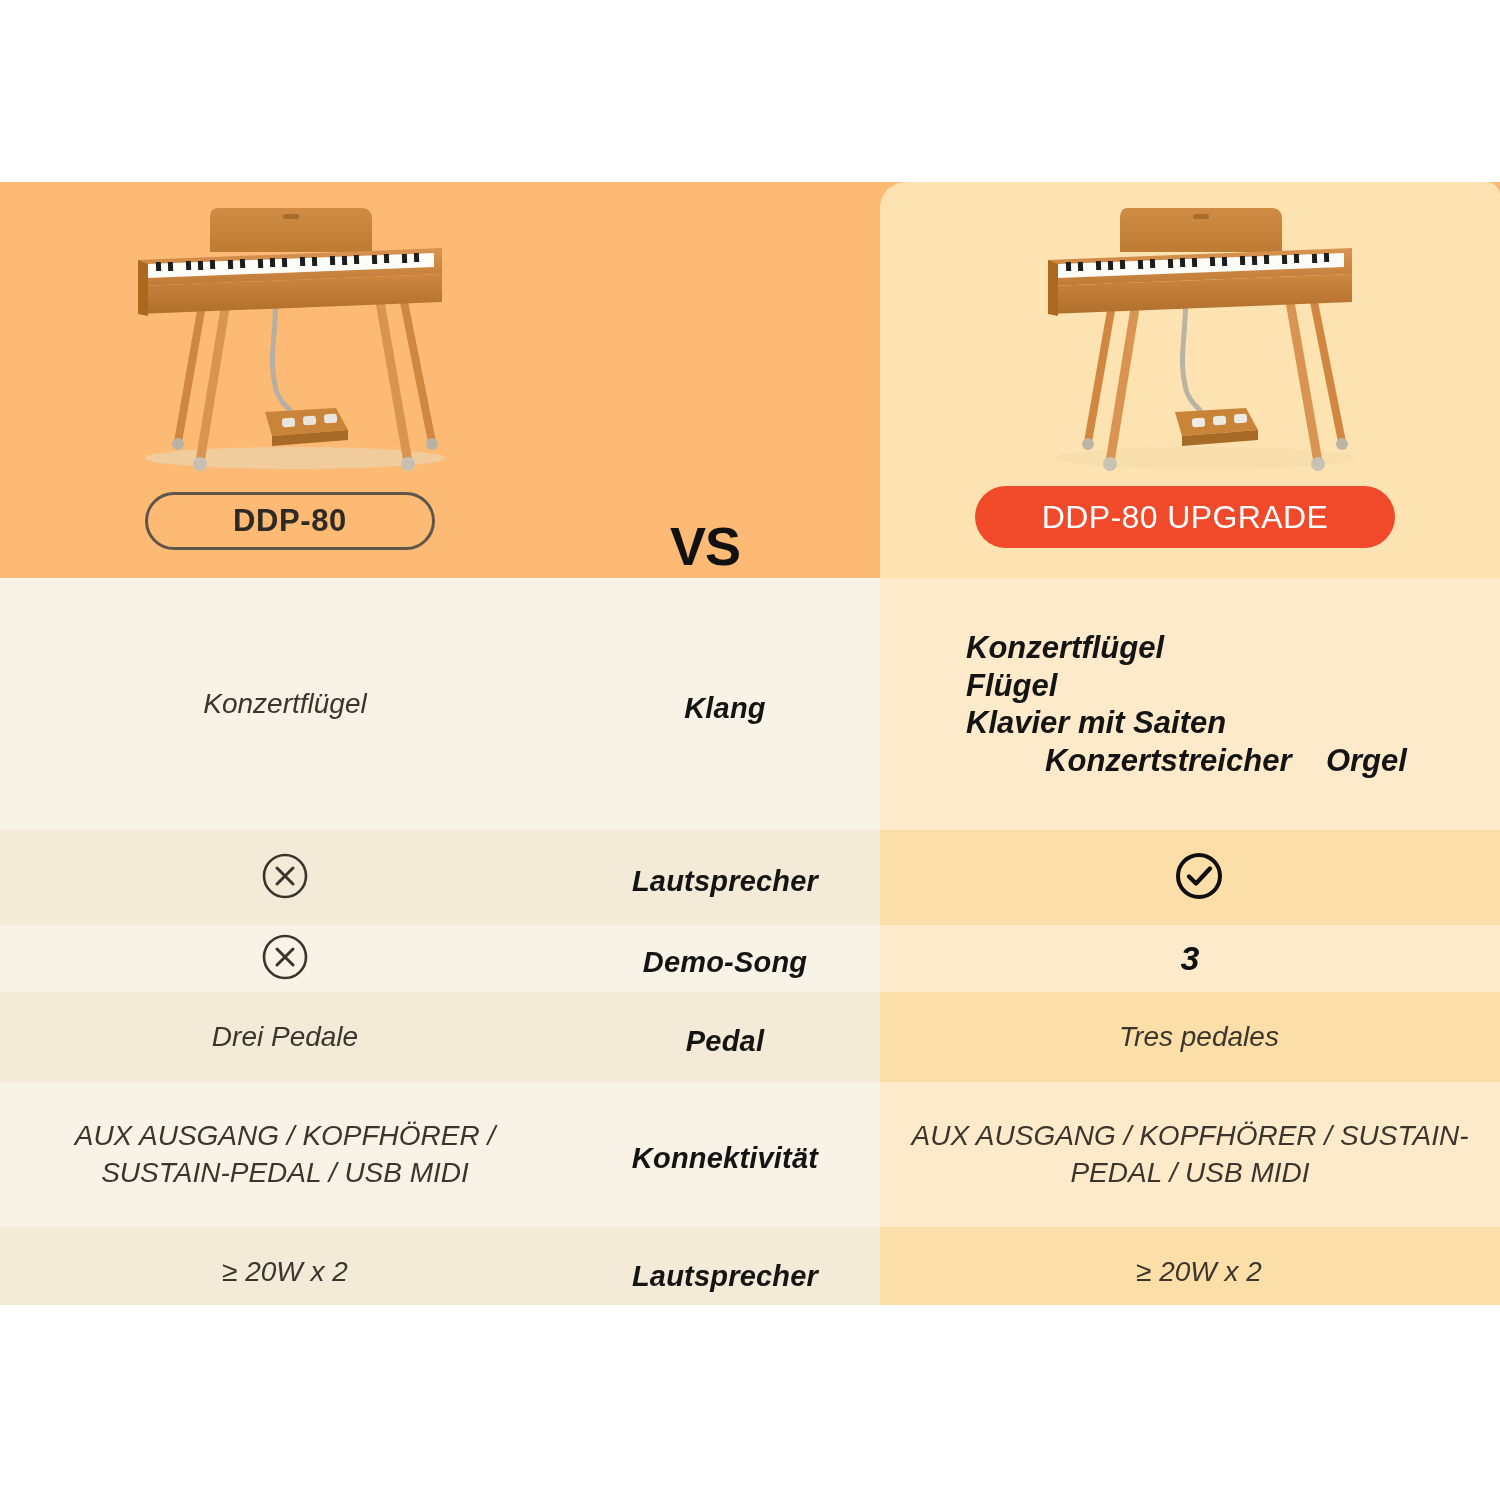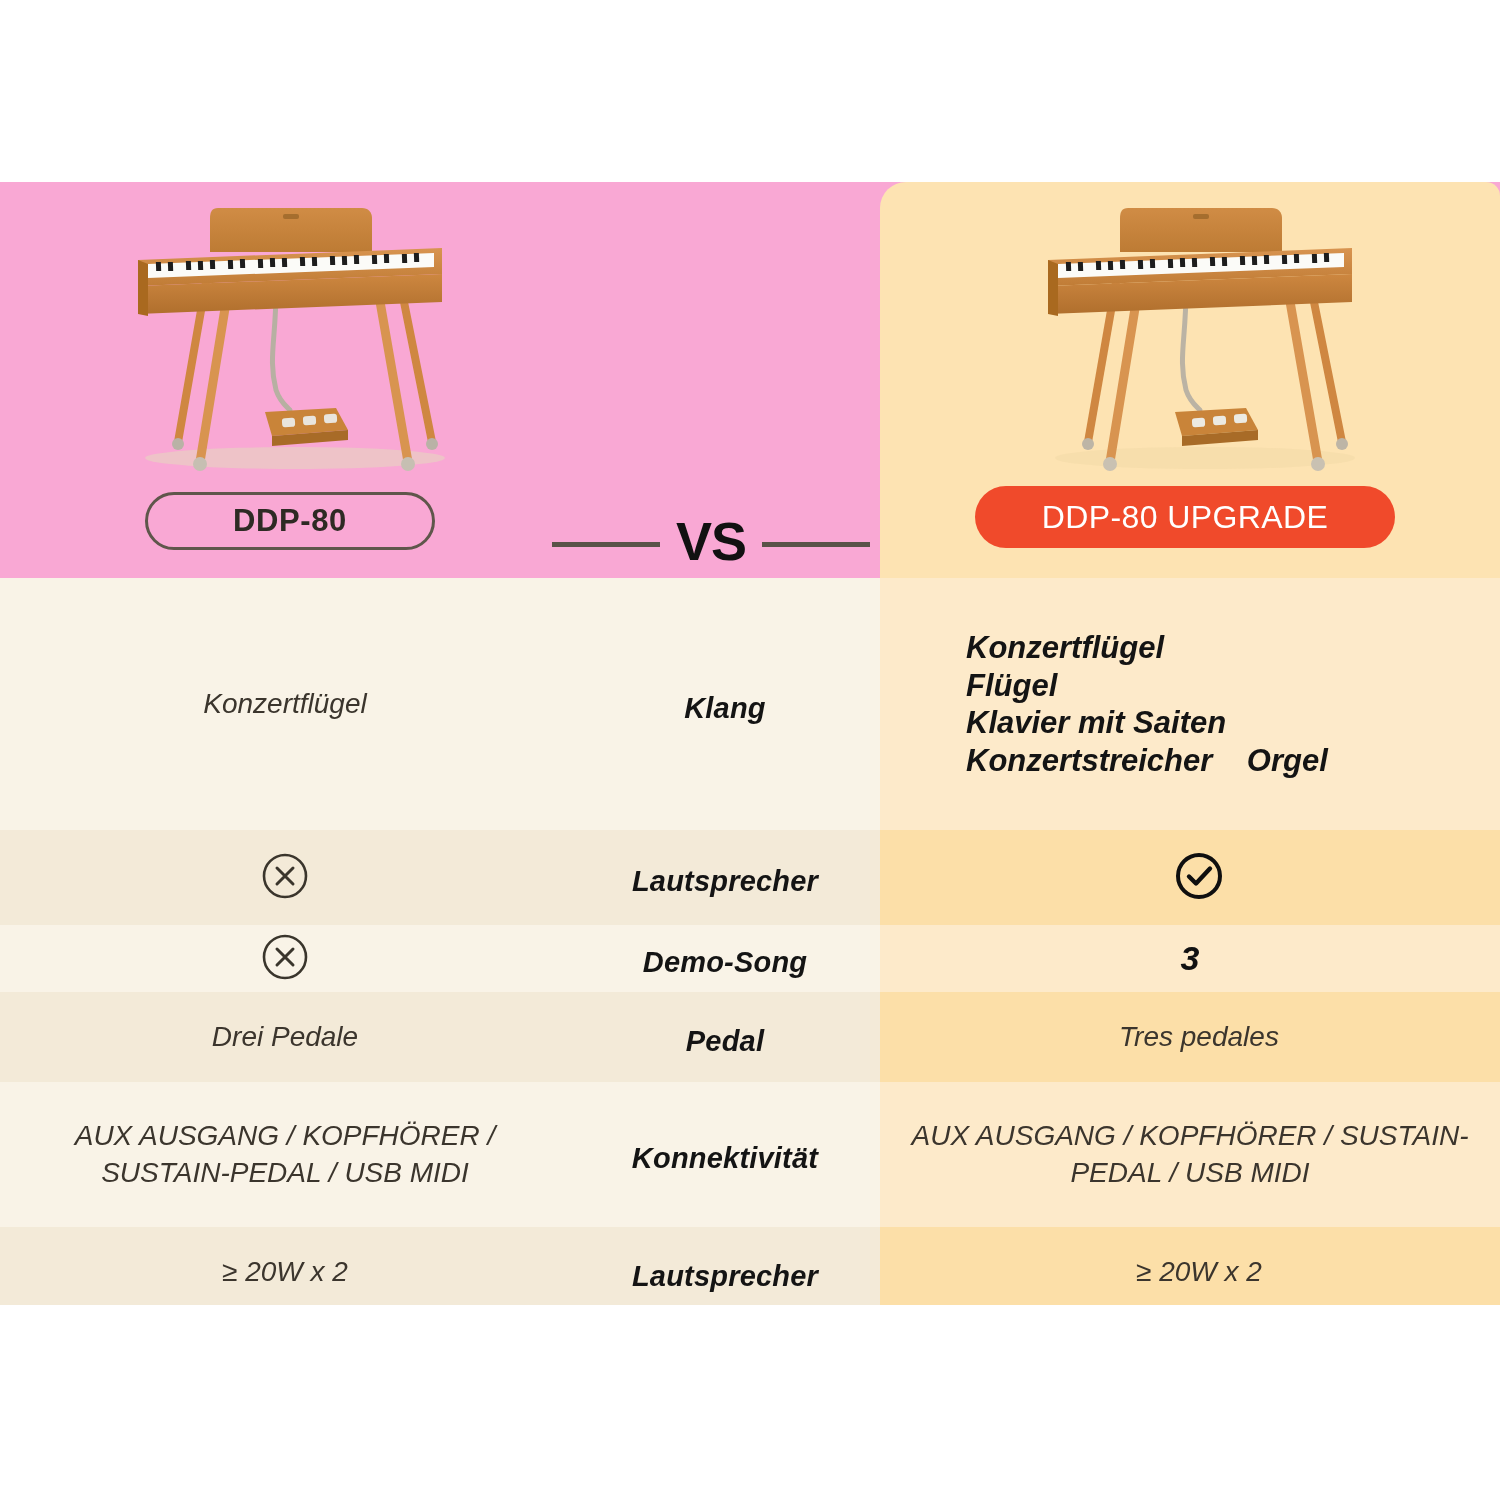--- a/index.html
+++ b/index.html
@@ -25,21 +25,21 @@
     background: #ffffff;
   }
 
   
   .card {
     position: absolute;
     left: 0;
     top: 182px;
     width: 1500px;
     height: 1123px;
-    background: #f9a8d4;
+    background: #fdba74;
     overflow: hidden;
   }
 
   
   .highlight-band {
     position: absolute;
     left: 880px;
     top: 0;
     width: 620px;
     height: 1123px;
@@ -111,22 +111,23 @@
 
   
   .vs-block {
     position: absolute;
     left: 540px;
     top: 330px;
     width: 330px;
     height: 64px;
     display: flex;
     align-items: center;
-    justify-content: flex-end;
+    justify-content: space-between;
     gap: 10px;
+    flex-direction: column;
   }
   .vs-line {
     width: 108px;
     height: 5px;
     background: #5a5248;
   }
   .vs-text {
     font-size: 54px;
     font-weight: 800;
     color: #111111;
@@ -191,21 +192,21 @@
   .sound-list {
     text-align: left;
     font-size: 31px;
     font-weight: 700;
     color: #141414;
     line-height: 1.21;
     width: 100%;
     padding-left: 72px;
     box-sizing: border-box;
   }
-  .sound-list .last-line { white-space: pre; }
+  .sound-list .last-line { white-space: pre; text-align: center; }
 
   .icon-x, .icon-check { display: block; }
 </style>
 </head>
 <body>
 
 <div id="page">
 
   <div class="card">
 

